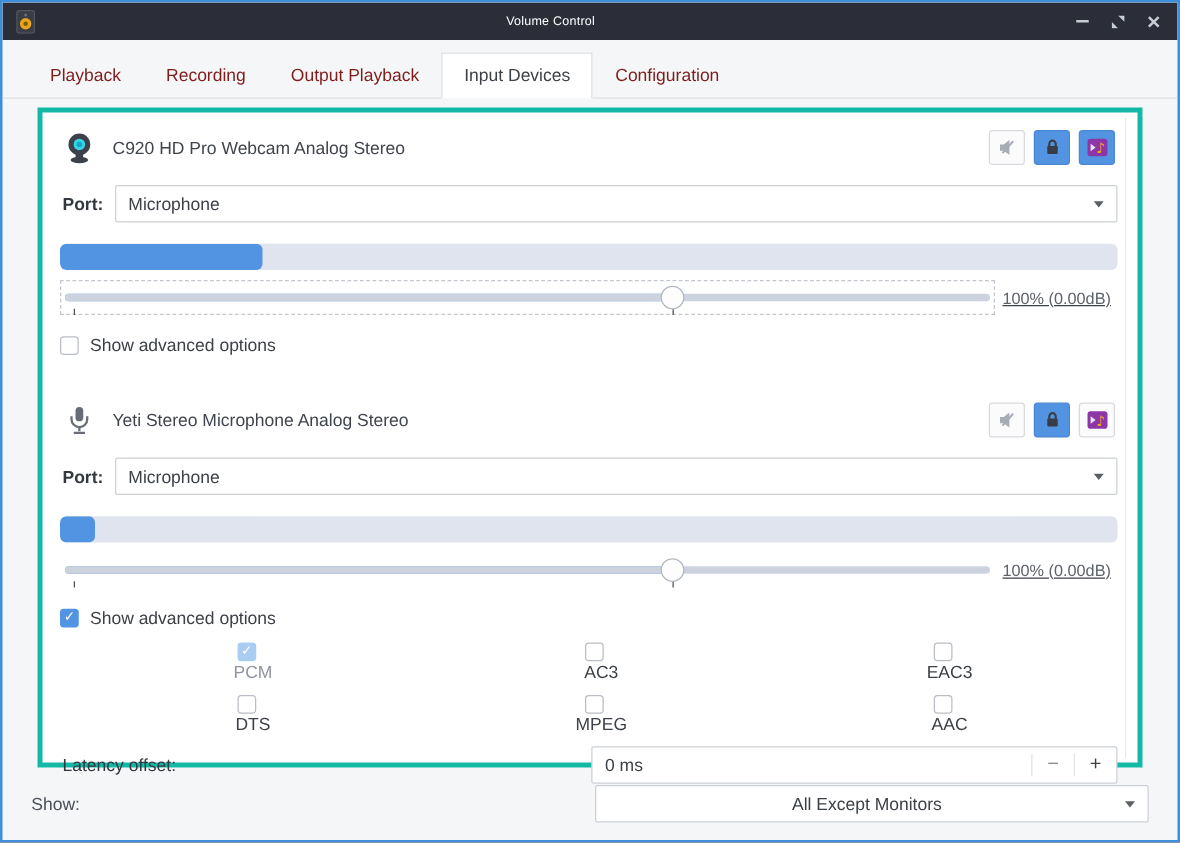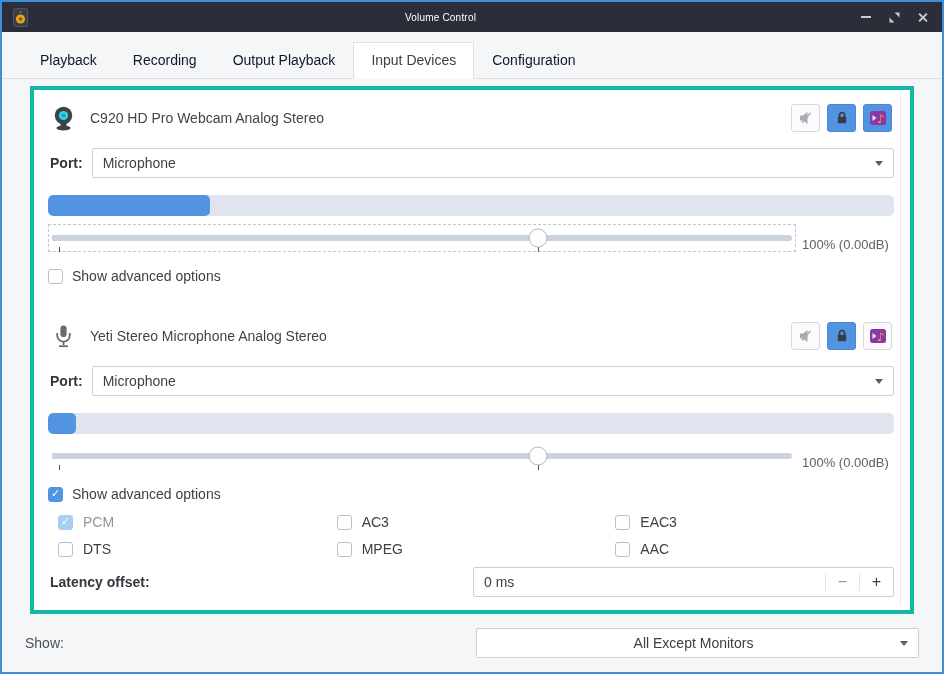--- a/index.html
+++ b/index.html
@@ -19,21 +19,21 @@
   .win-controls{display:flex;align-items:center;gap:6px;margin-left:4px;}
   .win-btn{width:22px;height:22px;display:flex;align-items:center;justify-content:center;cursor:default;}
   .min-glyph{width:10px;height:2px;background:#c8ccd3;}
   .close-glyph{position:relative;width:11px;height:11px;}
   .close-glyph:before,.close-glyph:after{content:"";position:absolute;left:5px;top:0;width:2px;height:11px;background:#c8ccd3;}
   .close-glyph:before{transform:rotate(45deg);}
   .close-glyph:after{transform:rotate(-45deg);}
   
   .tabbar{margin-top:10px;padding:0 20px;display:flex;align-items:flex-end;
     border-bottom:1px solid #dcdfe3;}
-  .tab{padding:9px 17px 10px;color:#0f172a;cursor:default;border:1px solid transparent;
+  .tab{padding:9px 17px 10px;color:#7f1d1d;cursor:default;border:1px solid transparent;
     margin-bottom:-1px;white-space:nowrap;}
   .tab.active{background:#fff;border:1px solid #dcdfe3;border-bottom-color:#f9fafb;color:#3c4047;}
   
   .content-wrap{flex:1;padding:7px 28px 0;}
   .frame{position:relative;background:#fff;border:4px solid #14b8a6;height:528px;
     box-sizing:border-box;padding:14px 16px 0 14px;}
   .scroll-gutter{position:absolute;top:4px;bottom:4px;right:9px;width:1px;background:#e9ebee;}
   
   .device-header{display:flex;align-items:center;}
   .device-icon{width:27px;height:27px;flex:0 0 27px;margin-left:2px;}
@@ -44,21 +44,21 @@
   .icon-button.active{background:var(--accent,#5294e2);border-color:#4a88d4;}
   .port-row{display:flex;align-items:center;margin-top:16px;}
   .port-label{font-weight:bold;color:#33373e;margin-right:9px;margin-left:2px;white-space:nowrap;}
   .combobox{flex:1;height:30px;box-sizing:border-box;border:1px solid #ccd0d6;border-radius:2px;
     background:#fff;display:flex;align-items:center;padding:0 10px;color:#3c4047;cursor:default;}
   .combobox .combo-value{flex:1;}
   .chevron-down{width:0;height:0;border-left:4px solid transparent;border-right:4px solid transparent;
     border-top:5px solid #5a5f66;}
   .meter{margin-top:17px;height:21px;background:#e0e4ee;border-radius:5px;overflow:hidden;}
   .meter-fill{height:100%;background:var(--accent,#5294e2);border-radius:5px;width:0;}
-  .slider-row{margin-top:8px;display:flex;align-items:flex-end;}
+  .slider-row{margin-top:8px;display:flex;align-items:center;text-decoration:underline;}
   .slider-box{flex:1;position:relative;height:28px;box-sizing:border-box;border:1px dashed transparent;}
   .slider-box.focused{border-color:#c3c7cd;}
   .slider-track{position:absolute;left:3px;right:3px;top:10px;height:6px;background:#ccd2de;border-radius:3px;}
   .slider-fill{position:absolute;left:3px;top:10px;height:6px;background:var(--accent,#5294e2);
     border-radius:3px 0 0 3px;width:0;}
   .slider-handle{position:absolute;top:13px;width:19px;height:19px;border-radius:50%;
     background:#fdfdfe;border:1px solid #b2b8c1;box-sizing:border-box;
     transform:translate(-50%,-50%);cursor:default;}
   .slider-tick{position:absolute;top:22px;width:1px;height:5px;background:#4d5158;}
   .volume-label{width:92px;flex:0 0 92px;margin-left:6px;font-size:13px;color:#5d6269;white-space:nowrap;}
@@ -67,25 +67,25 @@
     background:#fff;position:relative;flex:0 0 15px;cursor:default;}
   .checkbox.checked{background:var(--accent,#5294e2);border-color:var(--accent,#5294e2);}
   .checkbox.checked:after{content:"✓";position:absolute;left:2px;top:-1px;color:#fff;
     font-size:11px;font-weight:bold;}
   .checkbox.disabled{background:#a9cdf2;border-color:#a9cdf2;}
   .adv-label{margin-left:9px;}
   .device-gap{height:38px;}
   
   .formats-grid{margin-top:12px;margin-left:10px;display:grid;
     grid-template-columns:1fr 1fr 1fr;row-gap:11px;}
-  .format-item{display:flex;align-items:center;}
+  .format-item{display:flex;align-items:center;flex-direction:column;}
   .format-label{margin-left:10px;}
   .format-label.dim{color:#8f949d;}
   .latency-row{margin-top:10px;display:flex;align-items:center;}
-  .latency-label{font-weight:bold;color:#33373e;margin-left:2px;text-align:right;}
+  .latency-label{font-weight:normal;color:#33373e;margin-left:2px;text-align:right;}
   .spinbox{margin-left:auto;width:421px;height:30px;box-sizing:border-box;border:1px solid #ccd0d6;
     border-radius:2px;background:#fff;display:flex;align-items:center;}
   .spin-value{flex:1;display:flex;align-items:center;padding-left:10px;color:#3c4047;}
   .spin-btn{width:33px;display:flex;align-items:center;justify-content:center;
     border-left:1px solid #e2e4e8;font-size:16px;cursor:default;}
   .spin-minus{color:#8b9097;}
   .spin-plus{color:#3c4047;}
   
   .footer{flex:1;display:flex;align-items:center;padding:0 23px;text-align:center;}
   .footer-label{color:#4b4f57;}

